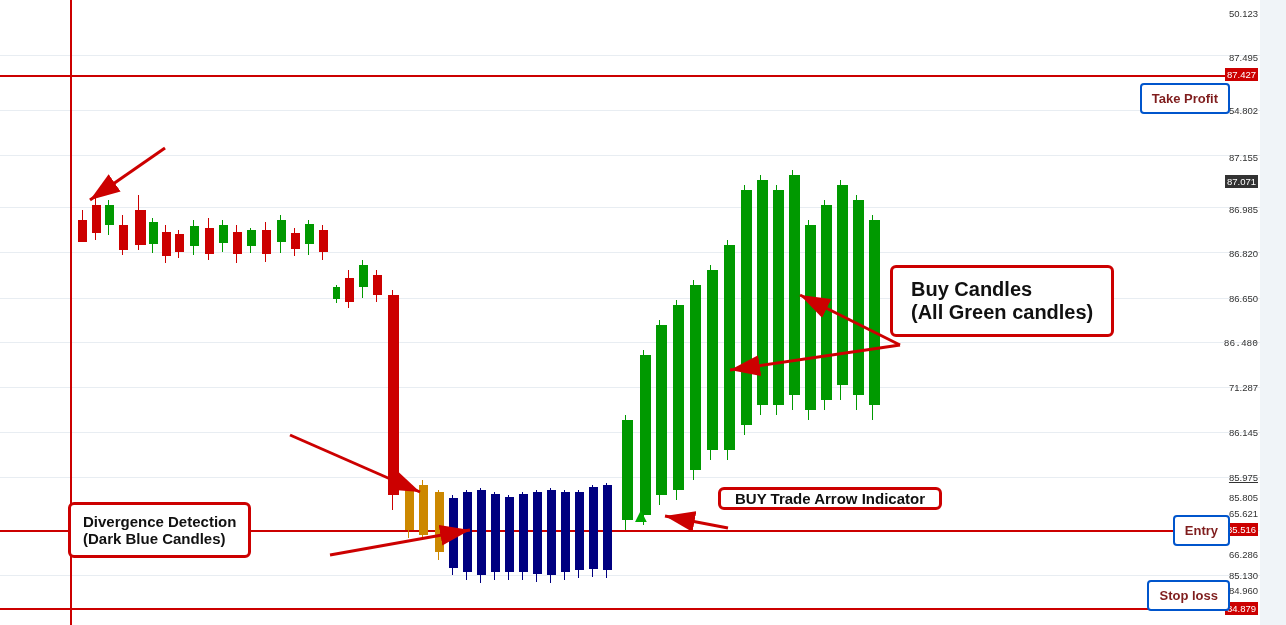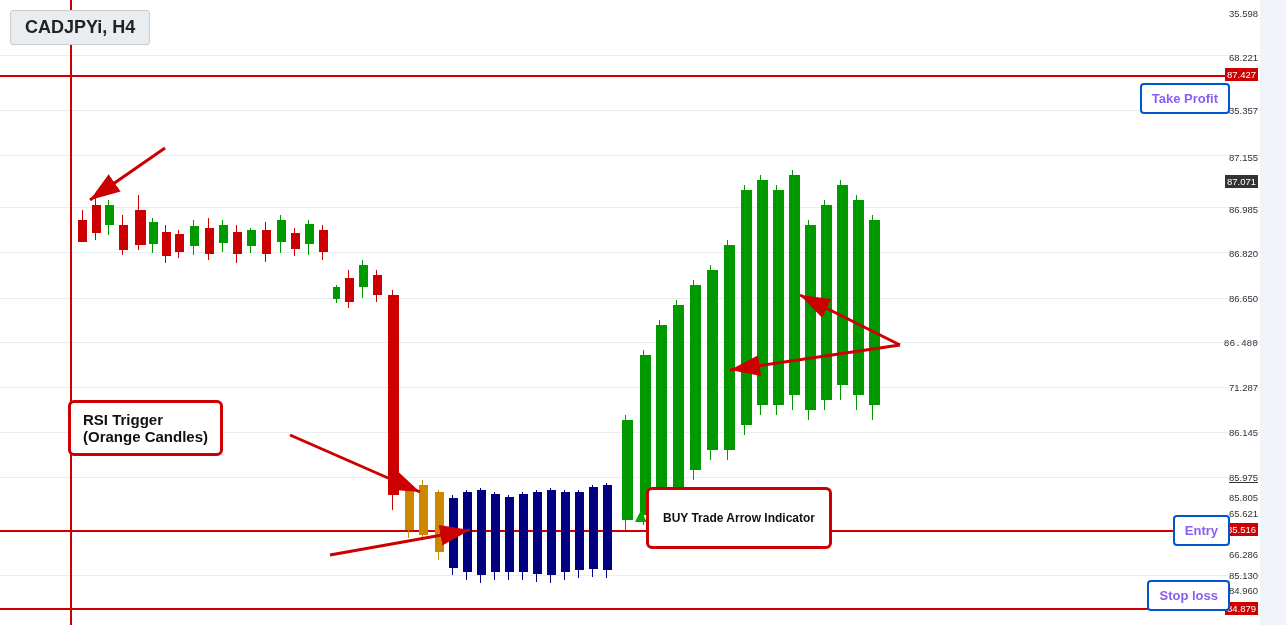--- a/index.html
+++ b/index.html
@@ -87,21 +87,21 @@
 
     
     .right-label {
       position: absolute;
       right: 30px;
       border: 2px solid #0055cc;
       background: white;
       padding: 6px 10px;
       font-size: 13px;
       font-weight: bold;
-      color: #8b5cf6;
+      color: #7f1d1d;
       border-radius: 4px;
       z-index: 20;
     }
 
     #price-axis-labels {
       position: absolute;
       top: 0;
       right: 0;
       width: 60px;
       height: 625px;
@@ -332,43 +332,46 @@
     <line x1="290" y1="435" x2="420" y2="492" stroke="#cc0000" stroke-width="3" marker-end="url(#arrowhead-red)"></line>
 
     <line x1="330" y1="555" x2="470" y2="530" stroke="#cc0000" stroke-width="3" marker-end="url(#arrowhead-red)"></line>
 
     <line x1="728" y1="528" x2="665" y2="516" stroke="#cc0000" stroke-width="3" marker-end="url(#arrowhead-red)"></line>
 
     <line x1="900" y1="345" x2="800" y2="295" stroke="#cc0000" stroke-width="3" marker-end="url(#arrowhead-red)"></line>
     <line x1="900" y1="345" x2="730" y2="370" stroke="#cc0000" stroke-width="3" marker-end="url(#arrowhead-red)"></line>
   </svg>
 
-  <div id="symbol-label">CADJPYi, H4</div>
-
-
-
-  <div class="annotation-box" style="left:68px;top:400px;font-size:15px;padding:8px 12px;">
-    <span>RSI Trigger</span><br>
-    <span>(Orange Candles)</span>
-  </div>
-
-
-  <div class="annotation-box" style="left:646px;top:487px;font-size:12px;padding:21px 14px;">
+
+
+  <div class="annotation-box" style="left:890px;top:265px;font-size:20px;padding:10px 18px;">
+    <span>Buy Candles</span><br>
+    <span>(All Green candles)</span>
+  </div>
+
+
+  <div class="annotation-box" style="left:68px;top:502px;font-size:15px;padding:8px 12px;">
+    <span>Divergence Detection</span><br>
+    <span>(Dark Blue Candles)</span>
+  </div>
+
+  <div class="annotation-box" style="left:718px;top:487px;font-size:15px;padding:0 14px;">
     <span>BUY Trade Arrow Indicator</span>
   </div>
 
   <div class="right-label" style="top:83px;">Take Profit</div>
   <div class="right-label" style="top:515px;">Entry</div>
   <div class="right-label" style="top:580px;">Stop loss</div>
 
   <div id="price-axis-labels">
-    <div class="axis-price" style="top:8px;">35.598</div>
-    <div class="axis-price" style="top:52px;">68.221</div>
+    <div class="axis-price" style="top:8px;">50.123</div>
+    <div class="axis-price" style="top:52px;">87.495</div>
     <div class="axis-price" style="top:68px;background:#cc0000;color:white;padding:1px 2px;">87.427</div>
-    <div class="axis-price" style="top:105px;">35.357</div>
+    <div class="axis-price" style="top:105px;">54.802</div>
     <div class="axis-price" style="top:152px;">87.155</div>
     <div class="axis-price" style="top:175px;background:#333;color:white;padding:1px 2px;">87.071</div>
     <div class="axis-price" style="top:204px;">86.985</div>
     <div class="axis-price" style="top:248px;">86.820</div>
     <div class="axis-price" style="top:293px;">86.650</div>
     <div class="axis-price" style="top:338px;font-family:Liberation Mono, monospace;">86.480</div>
     <div class="axis-price" style="top:382px;">71.287</div>
     <div class="axis-price" style="top:427px;">86.145</div>
     <div class="axis-price" style="top:472px;text-decoration:underline;">85.975</div>
     <div class="axis-price" style="top:492px;">85.805</div>

